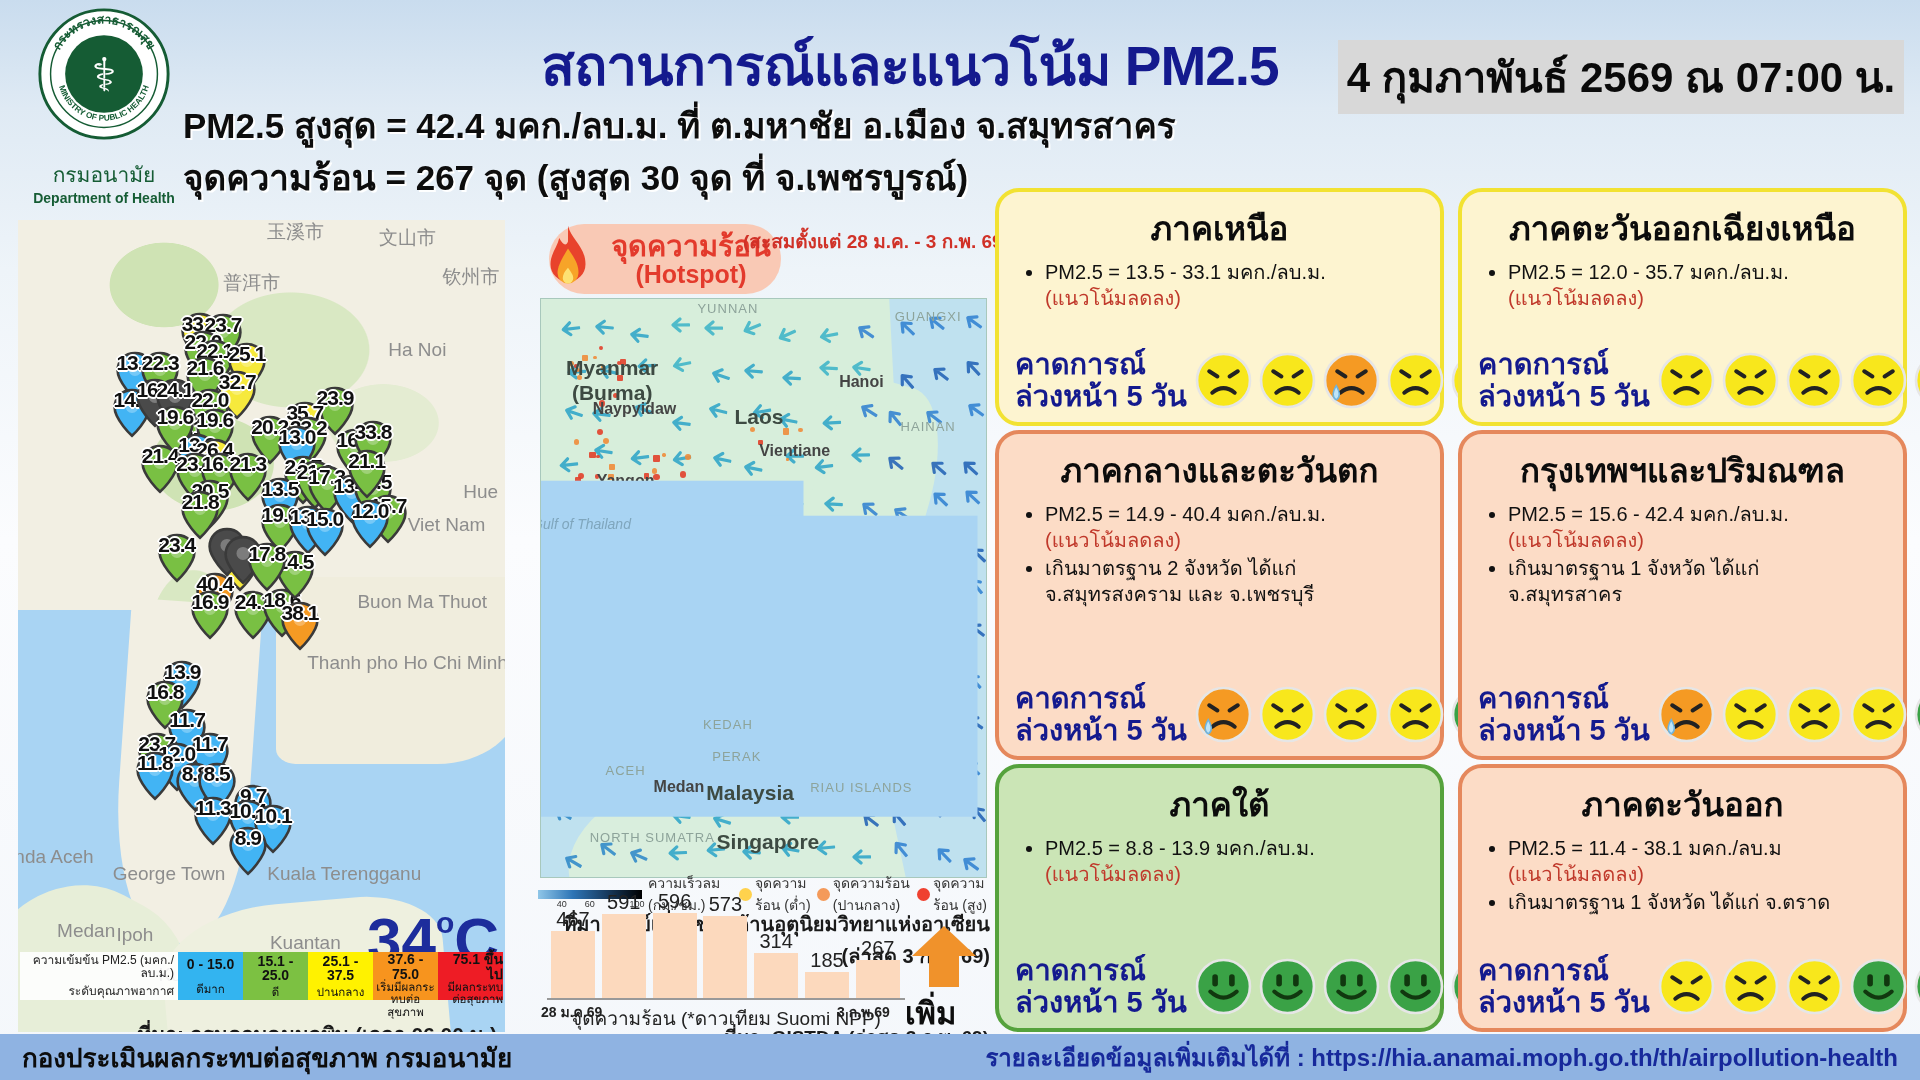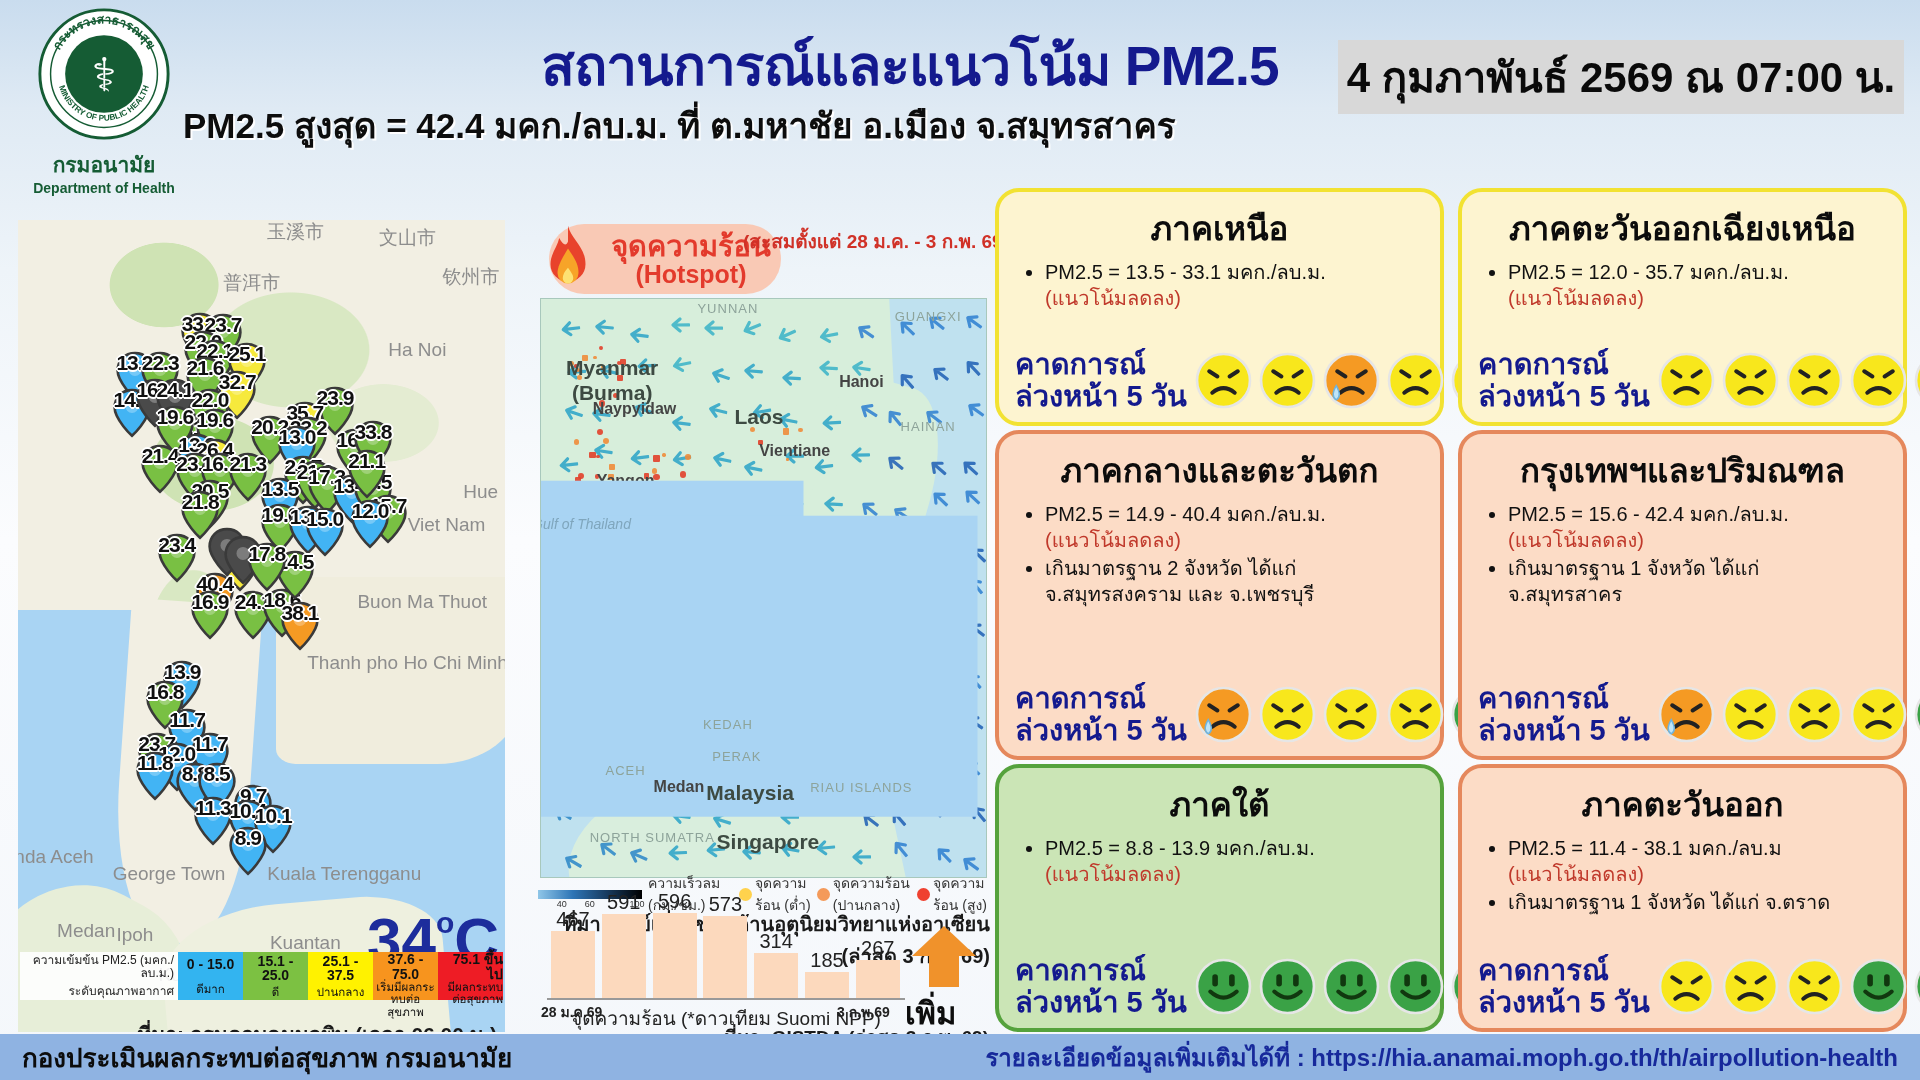--- a/index.html
+++ b/index.html
@@ -1,21 +1,21 @@
 <!DOCTYPE html>
 <html><head>
 <meta charset="utf-8">
 <style>
   html,body{margin:0;padding:0;background:#e8eef5;}
   *{box-sizing:border-box;font-family:"Liberation Sans","DejaVu Sans",sans-serif;}
   .page{position:relative;width:1920px;height:1080px;overflow:hidden;
     background:linear-gradient(180deg,#c9dcee 0%,#dfeaf4 10%,#eef4f9 25%,#fbfcfe 50%,#f4f7fb 100%);}
   
   .logo{position:absolute;left:24px;top:6px;width:160px;text-align:center;}
-  .logo-org-th{color:#155c34;font-weight:bold;font-size:21px;margin-top:2px;}
+  .logo-org-th{color:#155c34;font-weight:normal;font-size:21px;margin-top:12px;}
   .logo-org-en{color:#155c34;font-weight:bold;font-size:14px;line-height:1;}
   .main-title{position:absolute;left:470px;top:22px;width:880px;text-align:center;
     font-size:55px;font-weight:800;color:#141a8e;letter-spacing:-1px;}
   .datebox{position:absolute;right:16px;top:40px;width:566px;height:74px;background:#d8d8d8;
     display:flex;align-items:center;justify-content:center;font-size:42px;font-weight:800;color:#0a0a0a;}
   .sub1,.sub2{position:absolute;left:183px;font-size:35px;font-weight:800;color:#0d0d0d;
     text-shadow:2px 2px 0 rgba(255,255,255,.95);white-space:nowrap;}
   .sub1{top:98px;} .sub2{top:150px;}
   
   .pm-map{position:absolute;left:18px;top:220px;width:487px;height:812px;overflow:hidden;
@@ -137,20 +137,21 @@
       <circle cx="70" cy="70" r="40" fill="#155c34"></circle>
       <text x="70" y="87" font-size="48" fill="#ffffff" text-anchor="middle">⚕</text>
     </svg>
     <div class="logo-org-th">กรมอนามัย</div>
     <div class="logo-org-en">Department of Health</div>
   </div>
 
   <div class="main-title">สถานการณ์และแนวโน้ม PM2.5</div>
   <div class="datebox">4 กุมภาพันธ์ 2569 ณ 07:00 น.</div>
   <div class="sub1">PM2.5 สูงสุด =  42.4 มคก./ลบ.ม. ที่ ต.มหาชัย อ.เมือง จ.สมุทรสาคร</div>
+  <div class="sub2">จุดความร้อน  = 267 จุด (สูงสุด 30 จุด ที่ จ.เพชรบูรณ์)</div>
 
   <div class="pm-map">
     <div class="sea"></div>
     <div class="eastland"></div>
     <div class="penin"></div>
     <div class="sumatra"></div>
     <div class="malay"></div>
     <div id="pm-city-labels">
         <div class="maplabel" style="left: 57%; top: 1.5%;">玉溪市</div>
         <div class="maplabel" style="left: 80%; top: 2.2%;">文山市</div>

